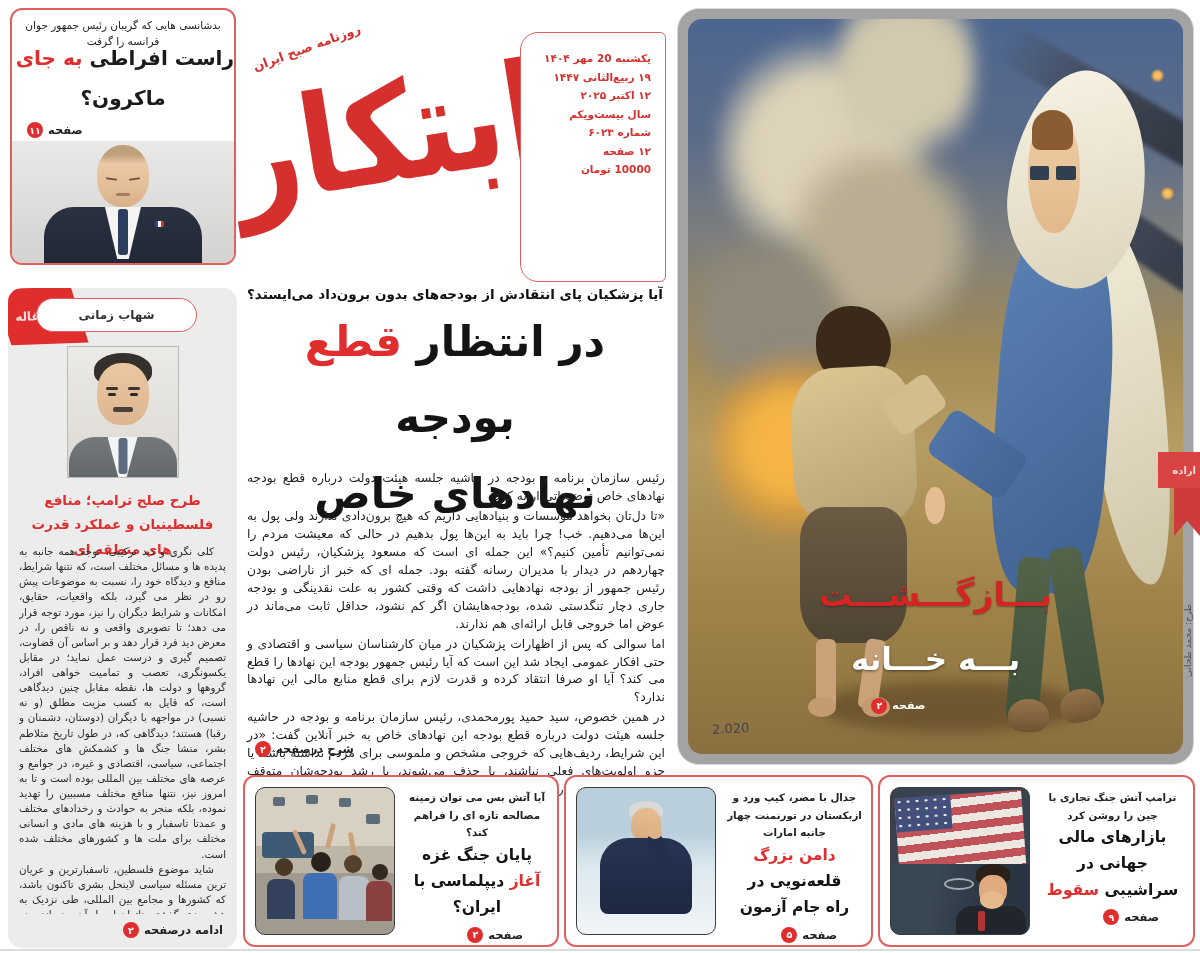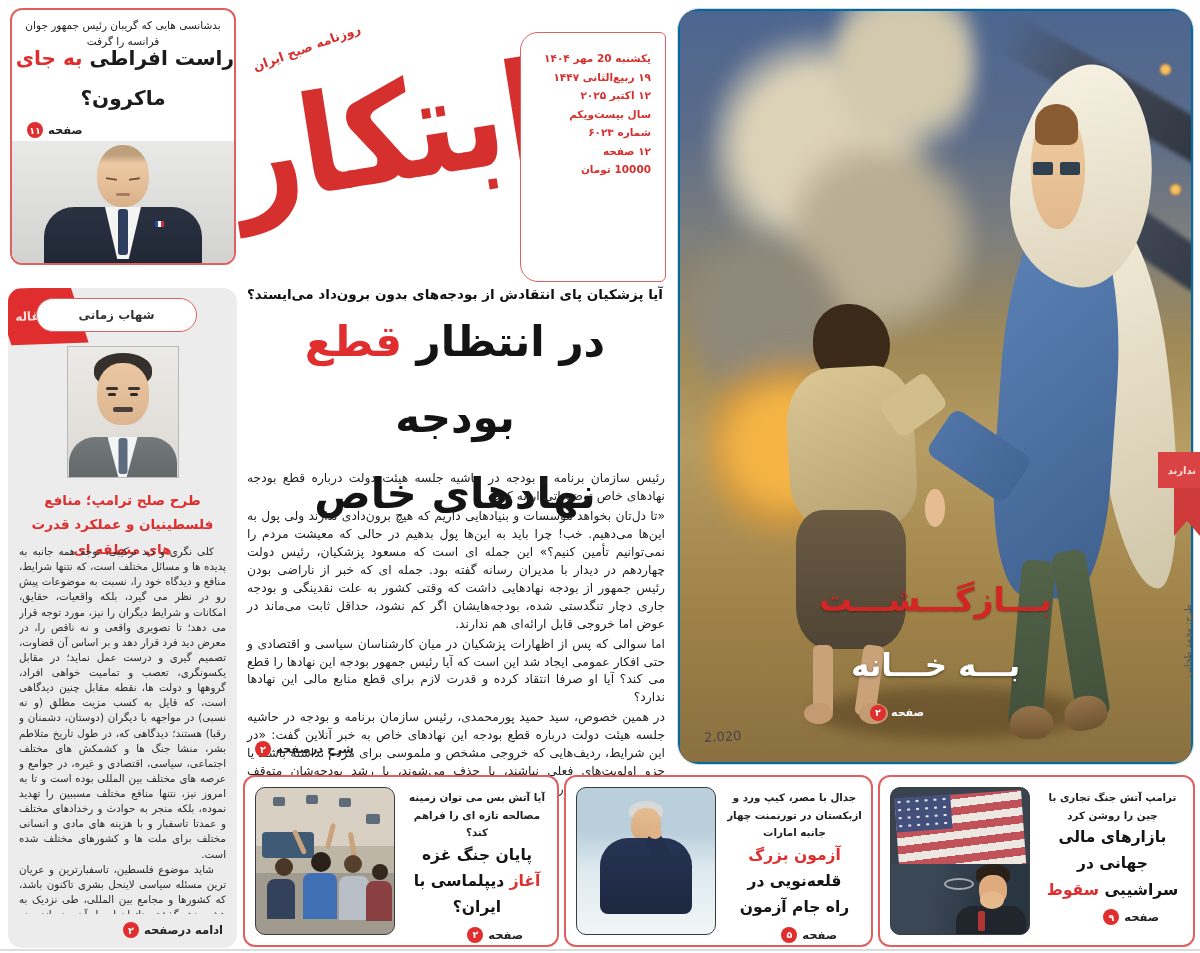--- a/index.html
+++ b/index.html
@@ -75,22 +75,22 @@
 
   
   .lead-kicker{position:absolute;left:243px;top:286px;width:424px;text-align:center;font-size:13.5px;font-weight:bold;color:#111;}
   .lead-head{position:absolute;left:238px;top:304px;width:434px;text-align:center;font-weight:bold;
              font-size:42px;line-height:76px;letter-spacing:-1px;color:#141414;}
   .lead-body{position:absolute;left:247px;top:470px;width:418px;font-size:12.3px;line-height:1.46;text-align:justify;color:#1f1f1f;}
   .lead-body p{margin-bottom:2px;}
   .lead-more{position:absolute;left:250px;top:741px;direction:rtl;}
 
   
-  .poster{position:absolute;left:677px;top:8px;width:517px;height:757px;background:#0369a1;border:1px solid #d8d8d8;
-          border-radius:22px;padding:2px;}
+  .poster{position:absolute;left:677px;top:8px;width:517px;height:757px;background:#a3a3a3;border:1px solid #d8d8d8;
+          border-radius:22px;padding:10px;}
   .paint{position:relative;width:100%;height:100%;border-radius:14px;overflow:hidden;
          background:linear-gradient(180deg,#4d6690 0%,#5a6b89 16%,#7e7f7d 30%,#a18a56 45%,#b79c63 58%,#a08449 78%,#8a7040 100%);}
   .p-smoke{position:absolute;border-radius:50%;filter:blur(9px);}
   .p-s1{left:6%;top:1%;width:42%;height:34%;background:radial-gradient(circle,#ddd3b8 0 45%,rgba(221,211,184,0) 72%);}
   .p-s2{left:20%;top:15%;width:38%;height:30%;background:radial-gradient(circle,#b9ae93 0 45%,rgba(185,174,147,0) 72%);}
   .p-s3{left:0%;top:28%;width:32%;height:26%;background:radial-gradient(circle,#8f897b 0 45%,rgba(143,137,123,0) 72%);}
   .p-s4{left:30%;top:-8%;width:28%;height:30%;background:radial-gradient(circle,#d2c9ae 0 45%,rgba(210,201,174,0) 72%);}
   .p-streak{position:absolute;height:5.5%;filter:blur(2px);}
   .p-st1{right:-8%;top:8%;width:48%;transform:rotate(30deg);background:linear-gradient(90deg,rgba(45,50,60,0),#3d434f 55%,#2f3540);}
   .p-st2{right:-6%;top:24%;width:44%;transform:rotate(34deg);background:linear-gradient(90deg,rgba(45,50,60,0),#434a57 55%,#343b47);}
@@ -325,21 +325,21 @@
       <div class="p-title-red">بـــازگـــشـــت</div>
       <div class="p-title-white">بـــه خـــانه</div>
       <div class="p-pageref badge-row" style="color:#fff;">
         <span style="color:#fff;">صفحه</span><span class="circ">۲</span>
       </div>
       <div class="p-sign">2.020</div>
     </div>
   </figure>
 
   <div class="side-ribbon">
-      <span>ندارند</span>
+      <span>اراده</span>
     </div>
   <div class="side-ribbon-tail"></div>
   <div class="poster-credit">طرح: محمد طحانی</div>
 
   <section class="box bstory s-gaza">
     <div class="txt">
       <div class="bkicker">آیا آتش بس می توان زمینه مصالحه تازه ای را فراهم کند؟</div>
       <div class="bhead">
         <span>پایان جنگ غزه</span><br>
         <span class="red">آغاز</span>
@@ -366,21 +366,21 @@
       <div class="torso" style="left:34%;top:58%;width:34px;height:46px;background:#3f6fb5;"></div>
       <div class="torso" style="left:60%;top:60%;width:30px;height:44px;background:#b8bfc6;"></div>
       <div class="torso" style="left:80%;top:64%;width:26px;height:40px;background:#8a4040;"></div>
     </div>
   </section>
 
   <section class="box bstory s-foot">
     <div class="txt">
       <div class="bkicker">جدال با مصر، کیپ ورد و ازبکستان در تورنمنت چهار جانبه امارات</div>
       <div class="bhead">
-        <span class="red">آزمون بزرگ</span>
+        <span class="red">دامن بزرگ</span>
         <span>قلعه‌نویی در</span><br>
         <span>راه جام آزمون</span>
       </div>
       <div class="badge-row">
         <span>صفحه</span><span class="circ">۵</span>
       </div>
     </div>
     <div class="bphoto ch">
       <div class="hair"></div>
       <div class="face"></div>

